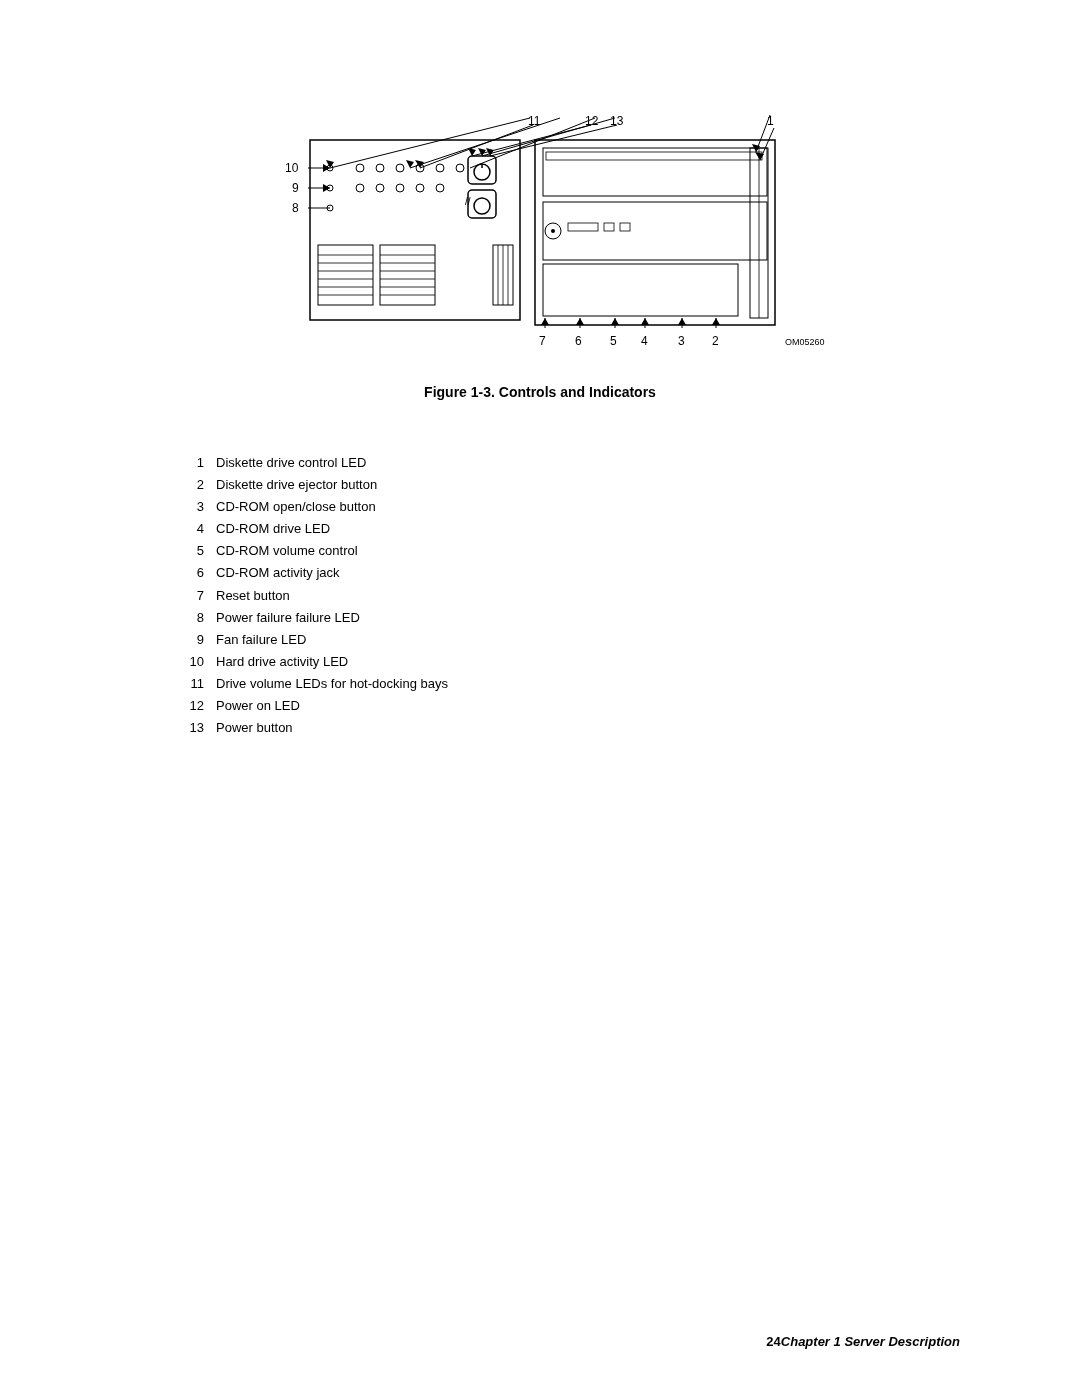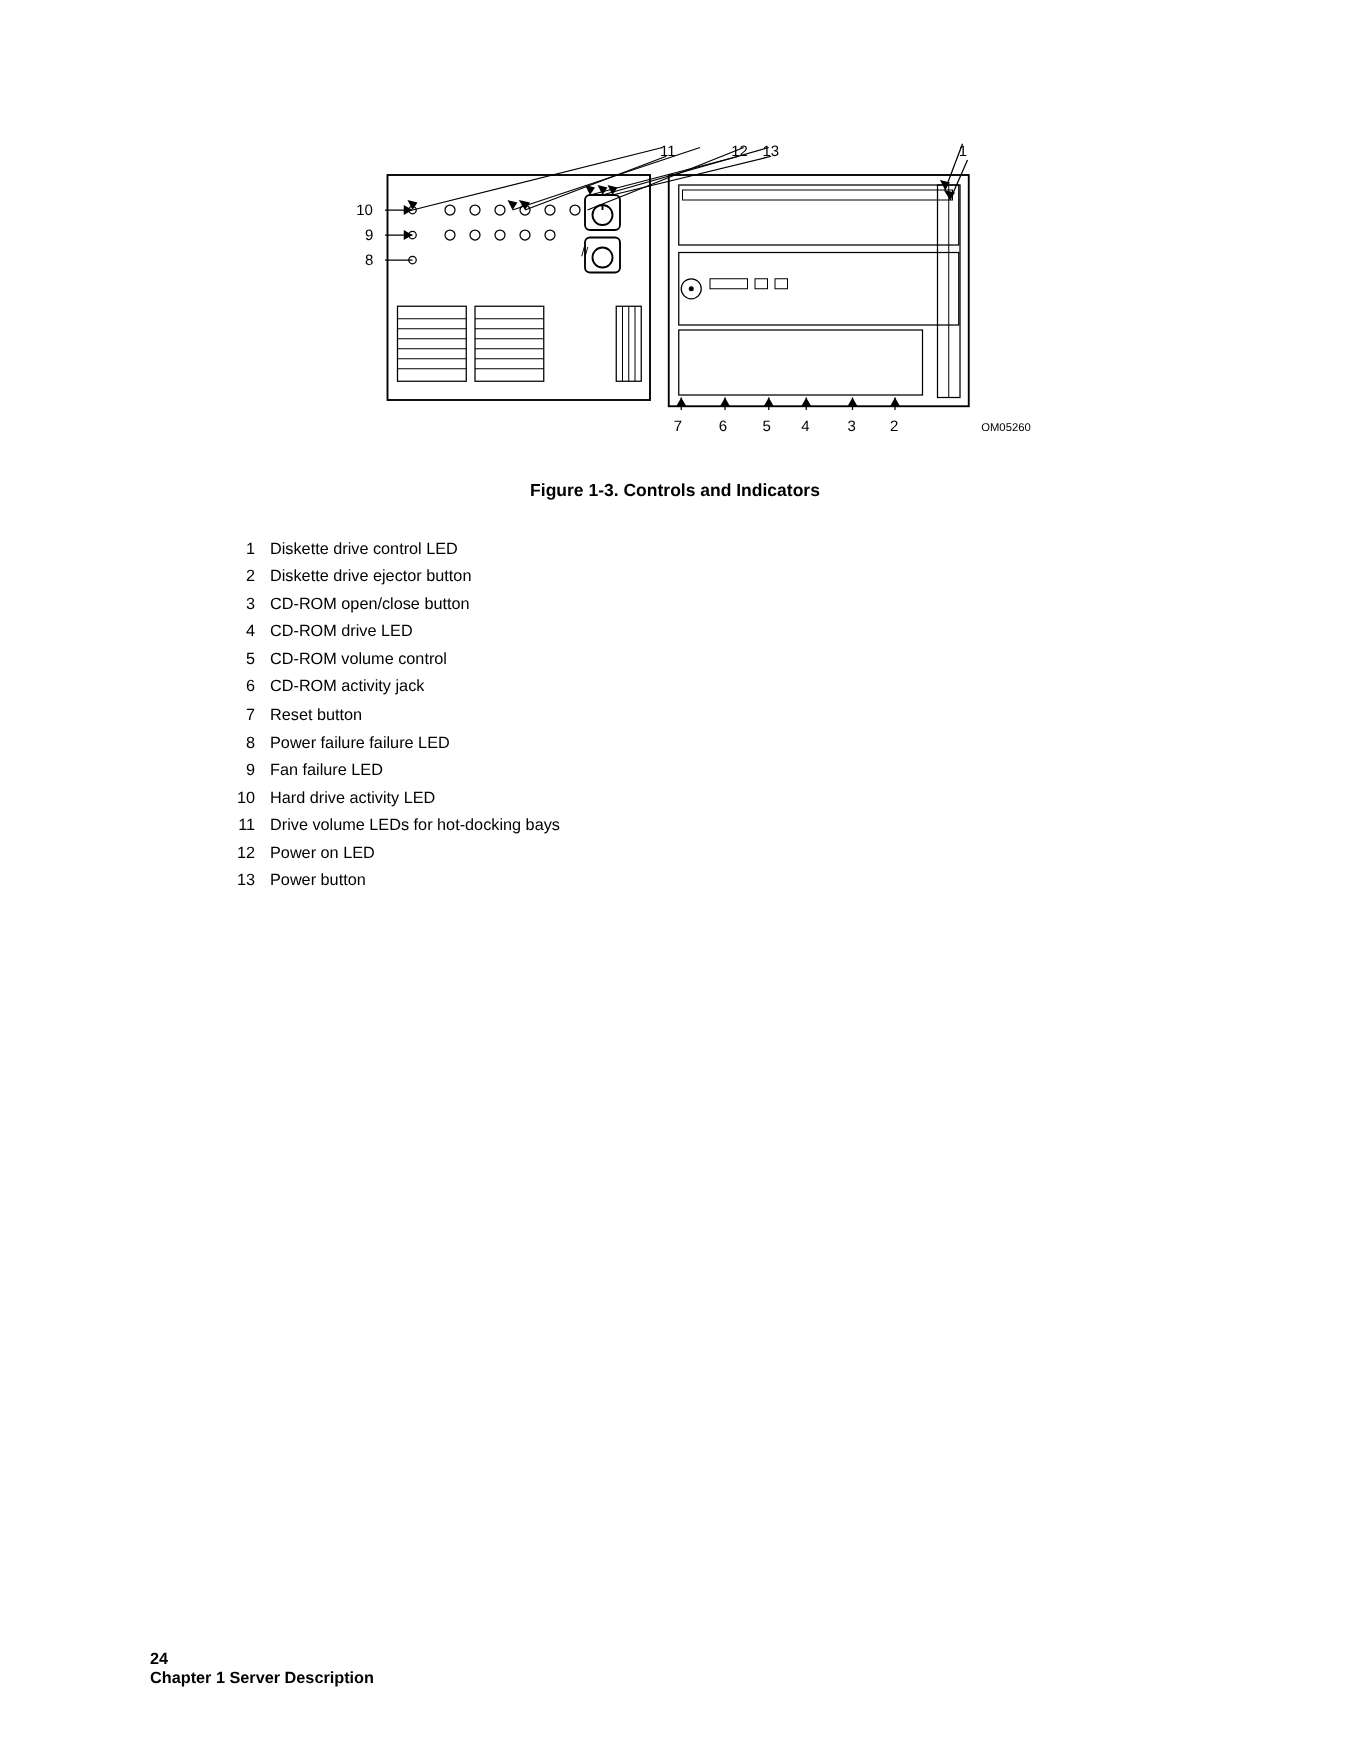--- a/index.html
+++ b/index.html
@@ -38,21 +38,21 @@
     .diagram-svg {
       width: 100%;
       height: 100%;
     }
 
     .figure-caption {
       font-size: 14px;
       font-weight: bold;
       text-align: center;
       margin-top: 6px;
-      margin-bottom: 10px;
+      margin-bottom: 34px;
     }
 
     .legend-list {
       list-style: none;
       margin: 0 0 0 60px;
       padding: 0;
       font-size: 13px;
       line-height: 1.7;
     }
 
@@ -70,33 +70,33 @@
     .legend-text {
       font-size: 13px;
     }
 
     .footer-bar {
       position: absolute;
       bottom: 48px;
       left: 0;
       right: 0;
       display: flex;
-      justify-content: flex-start;
+      justify-content: flex-end;
       padding: 0 120px;
       font-size: 13px;
       font-weight: bold;
-      flex-direction: column;
     }
 
     .footer-page {
       font-weight: bold;
     }
 
     .footer-chapter {
       font-weight: bold;
+      font-style: italic;
     }
   </style>
 </head>
 <body>
 
 <div class="page-container">
 
   <div class="figure-area">
     <div class="diagram-wrapper">
       

